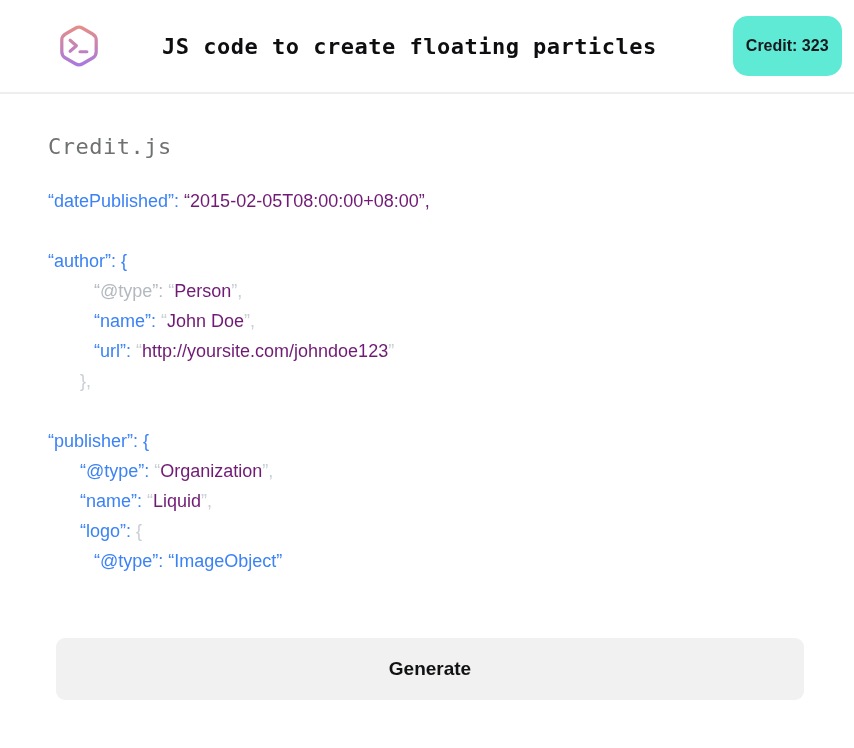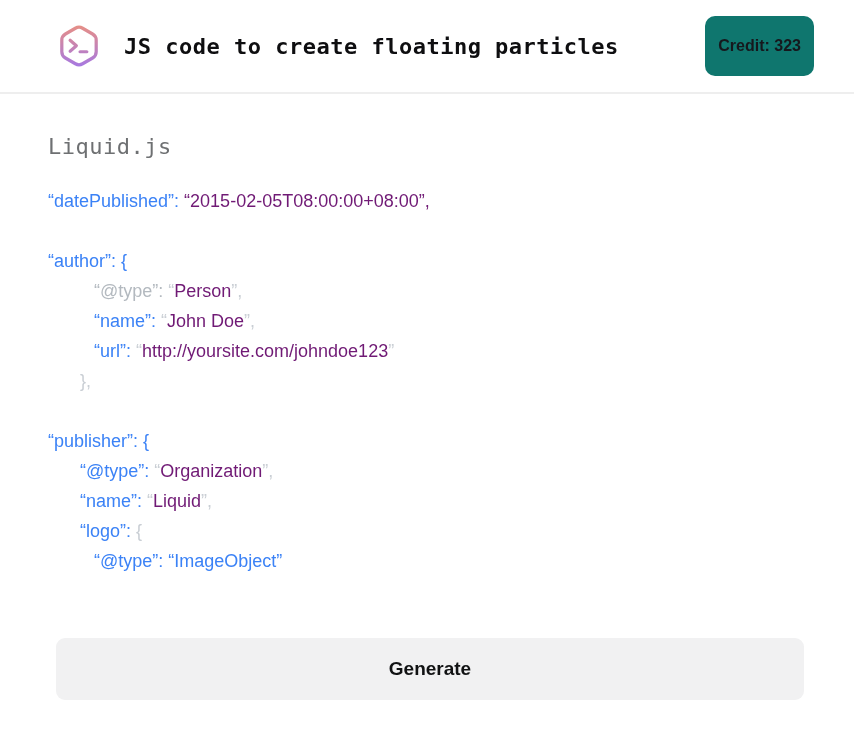--- a/index.html
+++ b/index.html
@@ -12,43 +12,44 @@
 
   
   .header {
     height: 94px;
     display: flex;
     align-items: center;
     padding-left: 56px;
     padding-right: 40px;
     border-bottom: 2px solid #eeeeee;
     background: #ffffff;
+    gap: 38px;
   }
   .logo {
     width: 46px; height: 46px;
     flex: 0 0 auto;
     display: flex; align-items: center; justify-content: center;
   }
   .title {
     font-family: "DejaVu Sans Mono", monospace;
     font-weight: 700;
     font-size: 22px;
     letter-spacing: 0.5px;
     color: #0e0e10;
     margin-left: 22px;
     white-space: nowrap;
   }
   .spacer { flex: 1 1 auto; }
   .credit-badge {
-    background: #0f766e;
+    background: #5eead4;
     color: #16181d;
     font-weight: 700;
     font-size: 16px;
     padding: 21px 13px;
-    border-radius: 10px;
+    border-radius: 15px;
     white-space: nowrap;
   }
 
   
   .main { padding: 40px 48px 0 48px; }
   .filename {
     font-family: "DejaVu Sans Mono", monospace;
     font-weight: 500;
     font-size: 22px;
     letter-spacing: 0.5px;
@@ -98,19 +99,19 @@
       <path d="M13.5 16.5 L19.5 21.8 L13.5 27" stroke="url(#lg)" stroke-width="3" stroke-linecap="round" stroke-linejoin="round" fill="none"></path>
       <path d="M23 27.5 L29.5 27.5" stroke="url(#lg)" stroke-width="3" stroke-linecap="round" fill="none"></path>
     </svg>
   </div>
   <div class="title">JS code to create floating particles</div>
   <div class="spacer"></div>
   <div class="credit-badge">Credit: 323</div>
 </div>
 
 <div class="main">
-  <div class="filename">Liquid.js</div>
+  <div class="filename">Credit.js</div>
   <div class="code-block"><div class="code-line" style="padding-left: 0px;"><span class="tok-k">“datePublished”: </span><span class="tok-v">“2015-02-05T08:00:00+08:00”,</span></div><div class="code-line" style="padding-left: 0px;">&nbsp;</div><div class="code-line" style="padding-left: 0px;"><span class="tok-k">“author”: {</span></div><div class="code-line" style="padding-left: 46px;"><span class="tok-m">“@type”: </span><span class="tok-q">“</span><span class="tok-v">Person</span><span class="tok-q">”,</span></div><div class="code-line" style="padding-left: 46px;"><span class="tok-k">“name”: </span><span class="tok-q">“</span><span class="tok-v">John Doe</span><span class="tok-q">”,</span></div><div class="code-line" style="padding-left: 46px;"><span class="tok-k">“url”: </span><span class="tok-q">“</span><span class="tok-v">http://yoursite.com/johndoe123</span><span class="tok-q">”</span></div><div class="code-line" style="padding-left: 32px;"><span class="tok-q">},</span></div><div class="code-line" style="padding-left: 0px;">&nbsp;</div><div class="code-line" style="padding-left: 0px;"><span class="tok-k">“publisher”: {</span></div><div class="code-line" style="padding-left: 32px;"><span class="tok-k">“@type”: </span><span class="tok-q">“</span><span class="tok-v">Organization</span><span class="tok-q">”,</span></div><div class="code-line" style="padding-left: 32px;"><span class="tok-k">“name”: </span><span class="tok-q">“</span><span class="tok-v">Liquid</span><span class="tok-q">”,</span></div><div class="code-line" style="padding-left: 32px;"><span class="tok-k">“logo”: </span><span class="tok-q">{</span></div><div class="code-line" style="padding-left: 46px;"><span class="tok-k">“@type”: “ImageObject”</span></div></div>
 </div>
 
 <div class="footer">
   <button class="generate-button">Generate</button>
 </div>
 
 </body></html>

